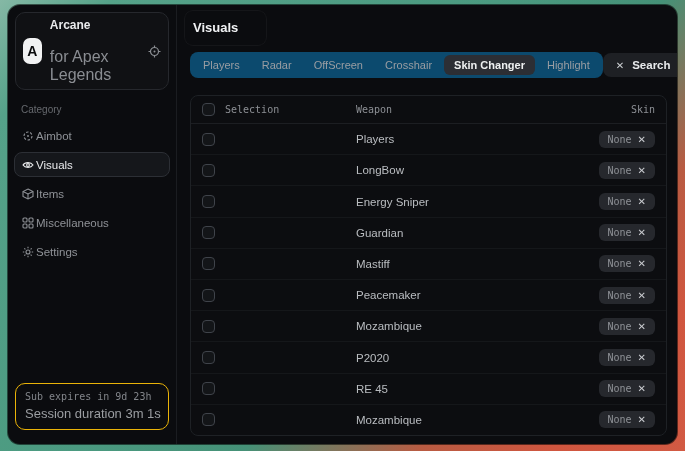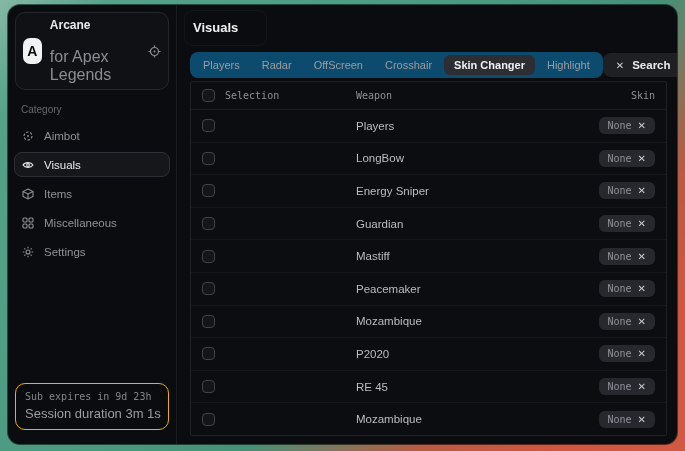--- a/index.html
+++ b/index.html
@@ -25,21 +25,21 @@
     border:1px solid #26282d; background:#101114; border-radius:10px;
     padding:5px 7px; margin:0 1px; }
   .logo { width:26px; height:26px; background:#f1f2f3; color:#0a0b0d;
     border-radius:7px; display:flex; align-items:center; justify-content:center;
     font-weight:bold; font-size:14px; }
   .brand-name { font-size:12px; font-weight:700; color:#e9eaec; }
   .brand-sub { font-size:16px; color:#8a8d92; margin-top:16px; }
   .target-ic { margin-left:auto; color:#8b8e93; display:flex; cursor:pointer; }
   .cat-label { font-size:10px; color:#66696e; margin:14px 7px 8px; }
   nav { display:flex; flex-direction:column; gap:4px; }
-  .nav-item { display:flex; align-items:center; gap:9px; height:25px;
+  .nav-item { display:flex; align-items:center; gap:1px; height:25px;
     padding:0 7px; border-radius:8px; color:#8f9297; font-size:11.5px;
     border:1px solid transparent; cursor:pointer; }
   .nav-item.active { border-color:#2c2f35; background:#15171b; color:#e9eaec; }
   .ic { display:flex; width:13px; flex:0 0 13px; }
   .footer-card { margin-top:auto; border:1px solid #eab308; border-radius:10px;
     padding:7px 9px 8px; margin:auto 1px 4px; }
   .foot-line1 { font-family:"DejaVu Sans Mono", monospace; font-size:10px;
     color:#83868b; white-space:nowrap; }
   .foot-line2 { font-size:13px; color:#9b9ea2; margin-top:4px; white-space:nowrap; }
   
@@ -53,21 +53,21 @@
   .tabs { display:flex; background:#0c4a6e; border-radius:8px; padding:3px; gap:2px; }
   .tab { border:none; background:transparent; color:#9a9da2; font-size:11px;
     padding:4px 10px; border-radius:6px; font-family:inherit; cursor:pointer;
     white-space:nowrap; }
   .tab.active { background:#2c2e34; color:#eef0f1; font-weight:600; }
   .search-btn { margin-left:auto; display:flex; align-items:center; gap:8px;
     background:#1e2024; border:none; border-radius:8px; color:#e8eaec;
     font-size:11.5px; font-weight:600; padding:6px 13px; cursor:pointer;
     font-family:inherit; }
   .x-ic { font-size:10px; color:#cfd2d5; font-weight:400; }
-  .table { margin-top:3px; flex:1; border:1px solid #1e2125; border-radius:2px;
+  .table { margin-top:17px; flex:1; border:1px solid #1e2125; border-radius:8px;
     background:#0c0d10; overflow:hidden; display:flex; flex-direction:column; }
   .thead { position:relative; display:flex; align-items:center; flex:0 0 28px;
     padding:0 11px; border-bottom:1px solid #1c1e22; color:#8d9095;
     font-family:"DejaVu Sans Mono", monospace; font-size:10px; }
   .h-sel { margin-left:10px; }
   .h-weapon { position:absolute; left:165px; }
   .h-skin { margin-left:auto; }
   .tbody { flex:1; display:flex; flex-direction:column; }
   .trow { position:relative; display:flex; align-items:center; flex:1;
     padding:0 11px; border-bottom:1px solid #15171a; }

